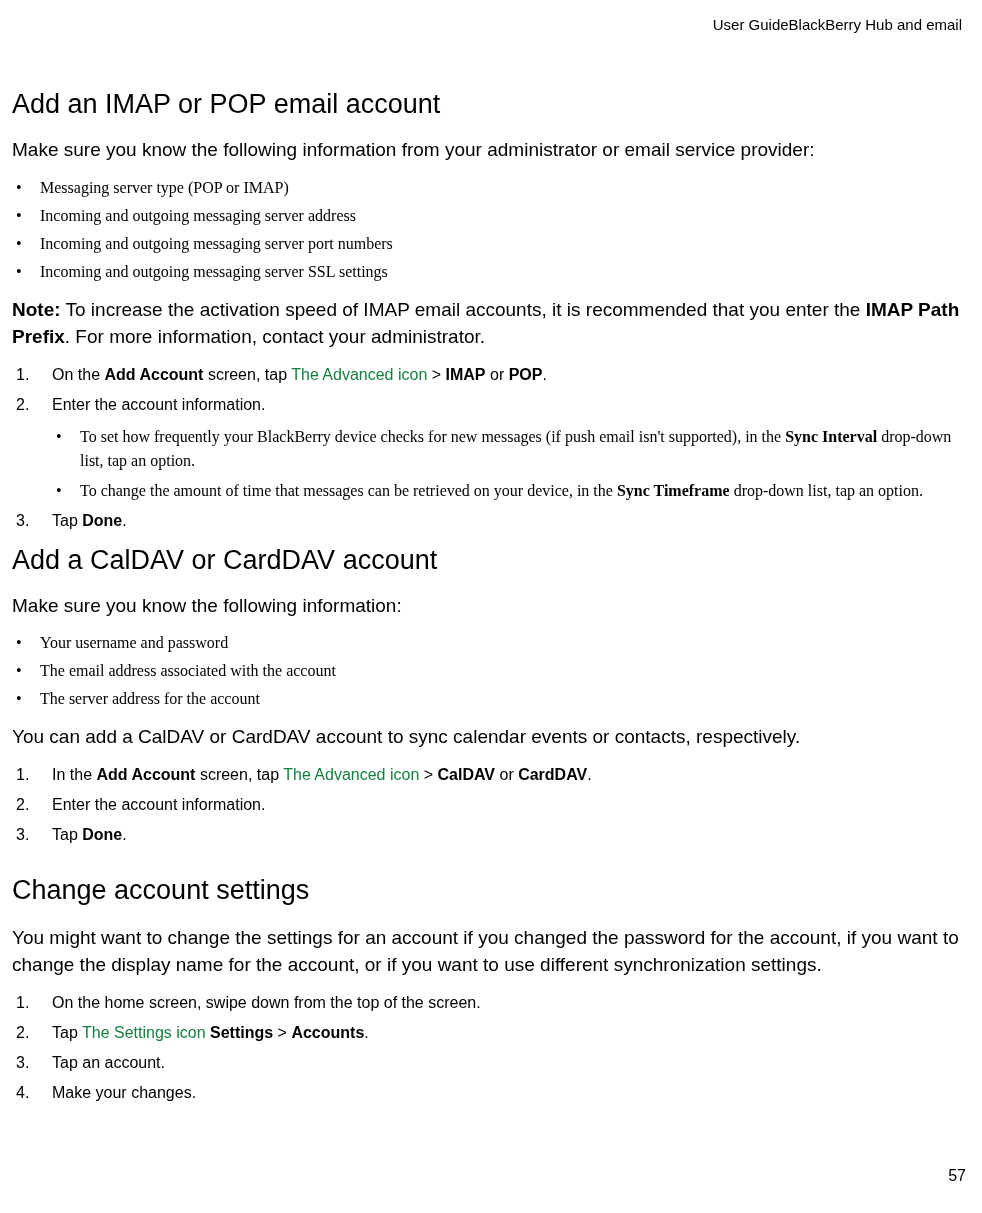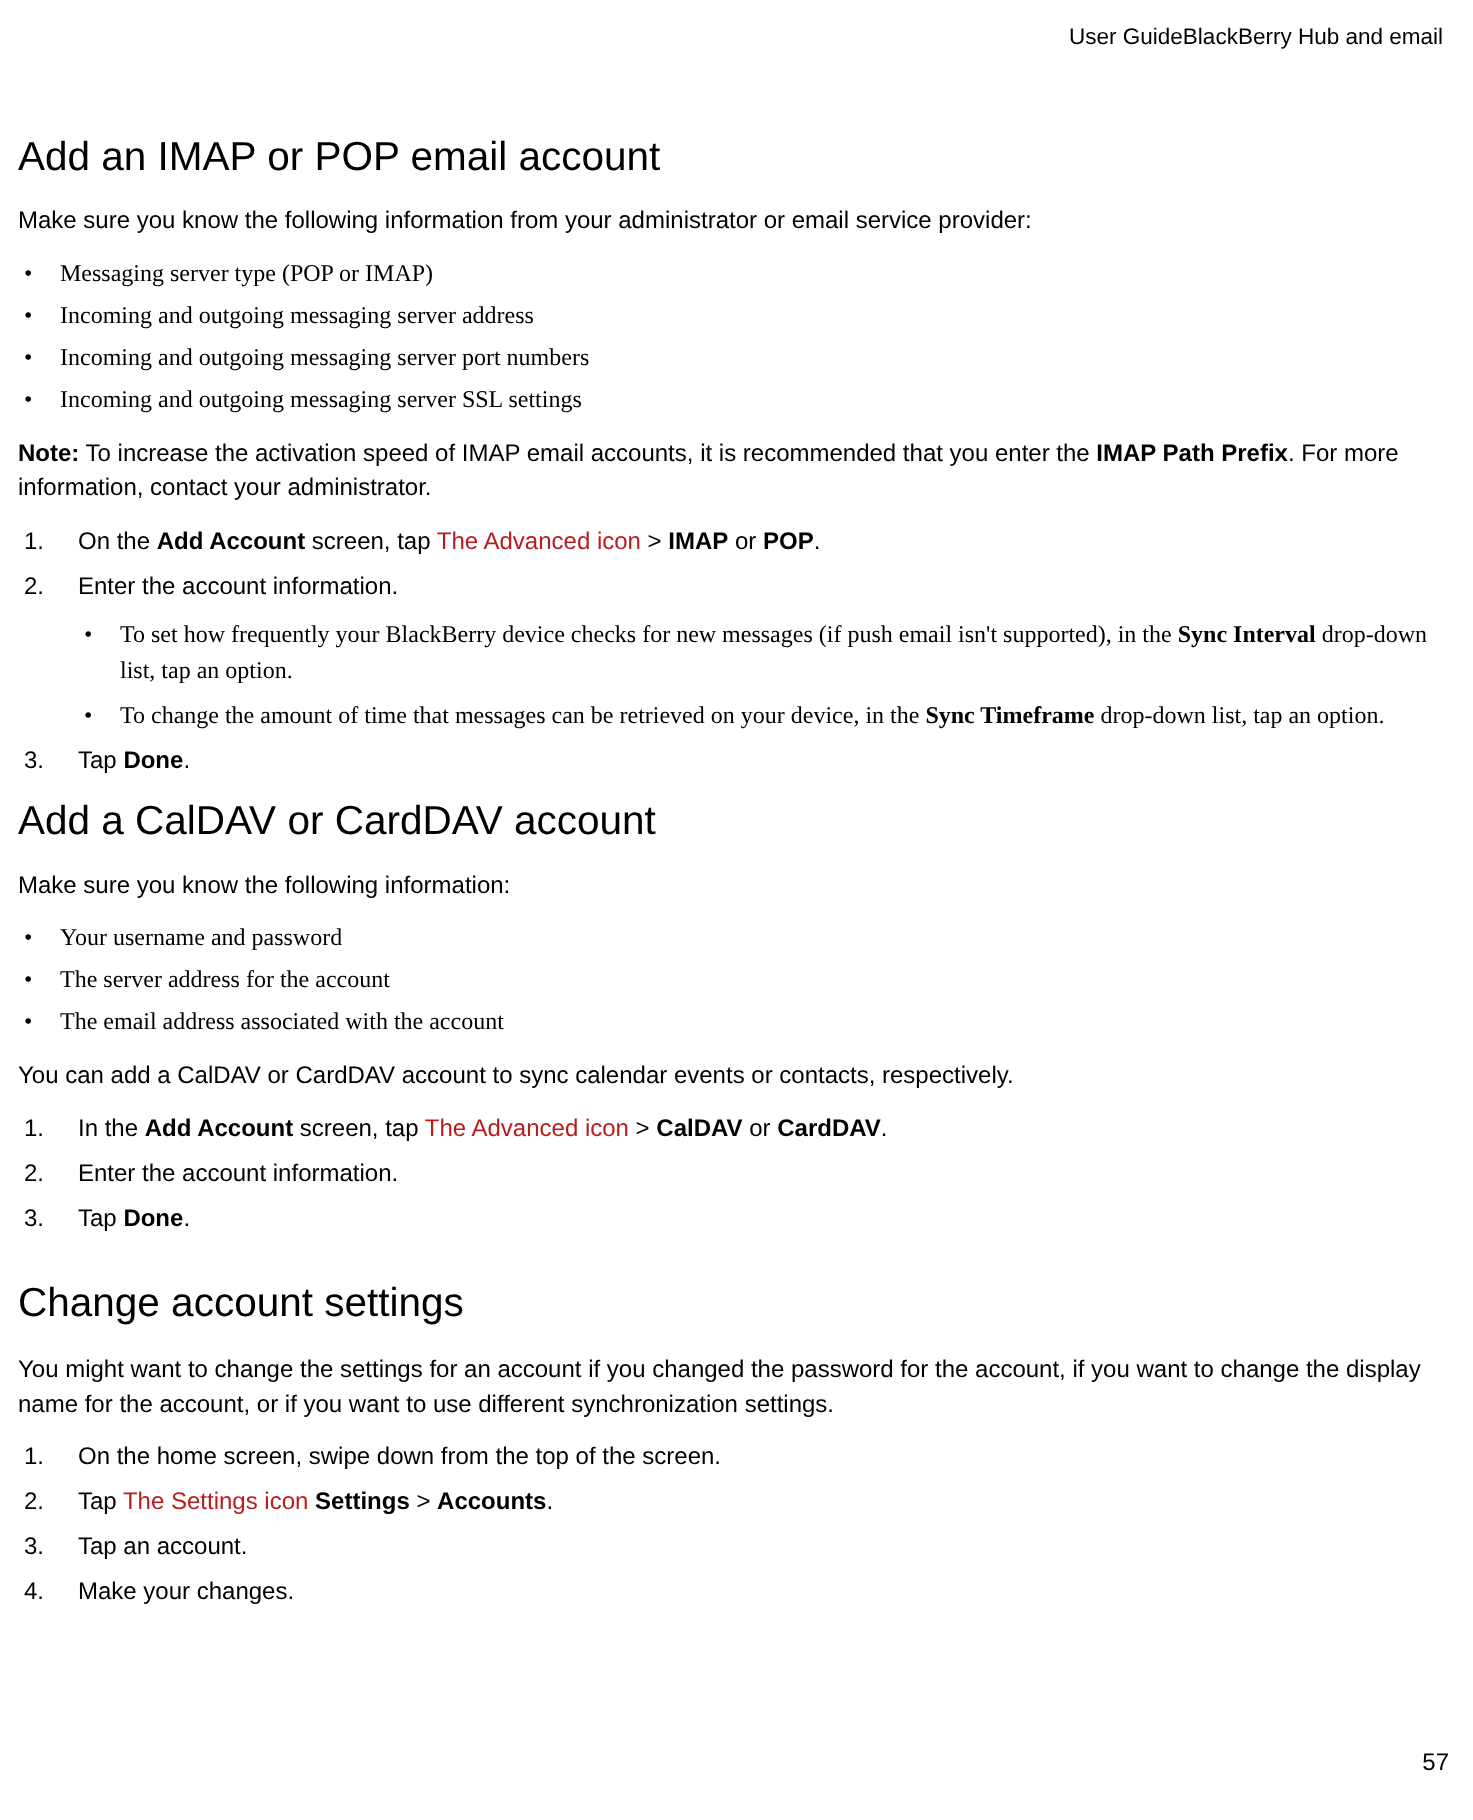--- a/index.html
+++ b/index.html
@@ -25,21 +25,21 @@
       margin-bottom: 16px;
       margin-top: 12px;
     }
     h2.section.large {
       font-size: 27px;
       font-weight: 400;
       margin-top: 28px;
       margin-bottom: 18px;
     }
     p {
-      font-size: 16px;
+      font-size: 19px;
       line-height: 1.45;
       margin-bottom: 12px;
     }
     ul.bullets {
       list-style: none;
       margin-bottom: 12px;
     }
     ul.bullets > li {
       font-size: 16px;
       line-height: 1.5;
@@ -82,21 +82,21 @@
       padding-left: 28px;
       position: relative;
       margin-bottom: 6px;
     }
     ul.sub-bullets > li::before {
       content: "•";
       position: absolute;
       left: 4px;
       top: 0;
     }
-    .red { color: #b91c1c; }
+    .red { color: #15803d; }
     b { font-weight: 700; }
     .page-num {
       position: absolute;
       bottom: 28px;
       right: 16px;
       font-size: 16px;
     }
   </style>
 </head>
 <body>
@@ -137,22 +137,22 @@
   <li>
     <span class="num">3.</span>
     <span>Tap </span><b>Done</b><span>.</span>
   </li>
 </ol>
 
 <h2 class="section">Add a CalDAV or CardDAV account</h2>
 <p>Make sure you know the following information:</p>
 <ul class="bullets">
   <li>Your username and password</li>
+  <li>The email address associated with the account</li>
   <li>The server address for the account</li>
-  <li>The email address associated with the account</li>
 </ul>
 <p>You can add a CalDAV or CardDAV account to sync calendar events or contacts, respectively.</p>
 <ol class="steps">
   <li>
     <span class="num">1.</span>
     <span>In the </span><b>Add Account</b><span> screen, tap  </span><span class="red">The Advanced icon</span><span>  &gt; </span><b>CalDAV</b><span> or </span><b>CardDAV</b><span>.</span>
   </li>
   <li>
     <span class="num">2.</span>
     <span>Enter the account information.</span>

